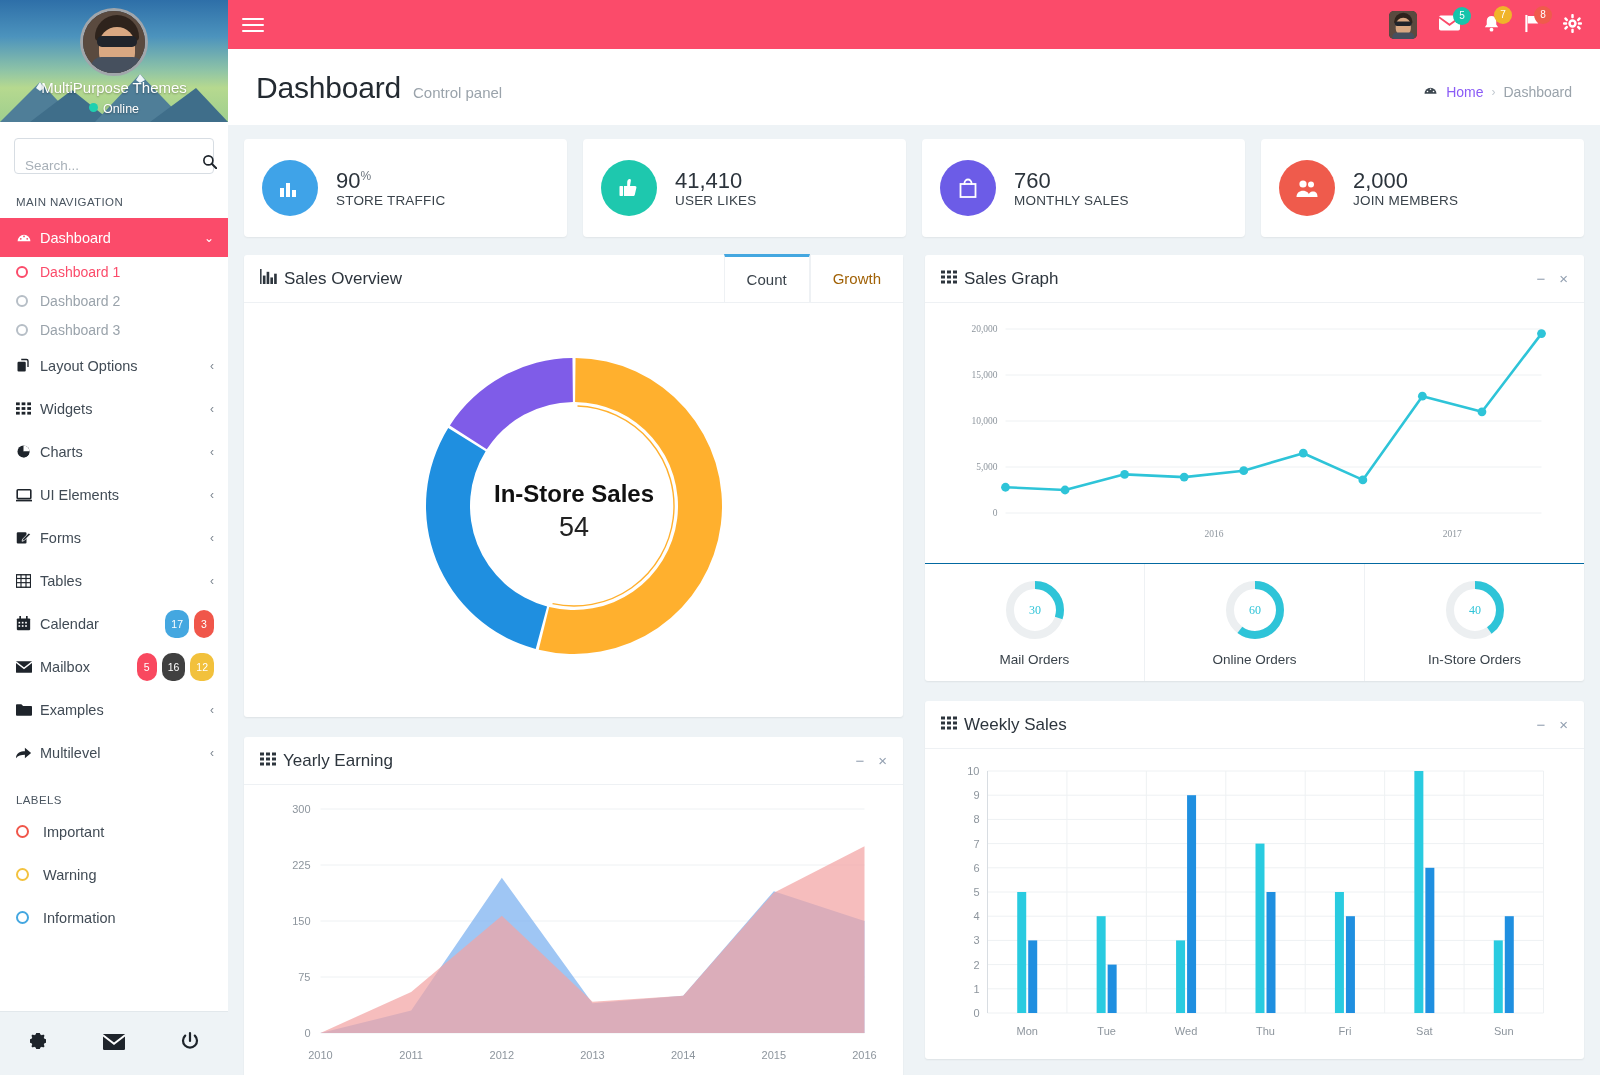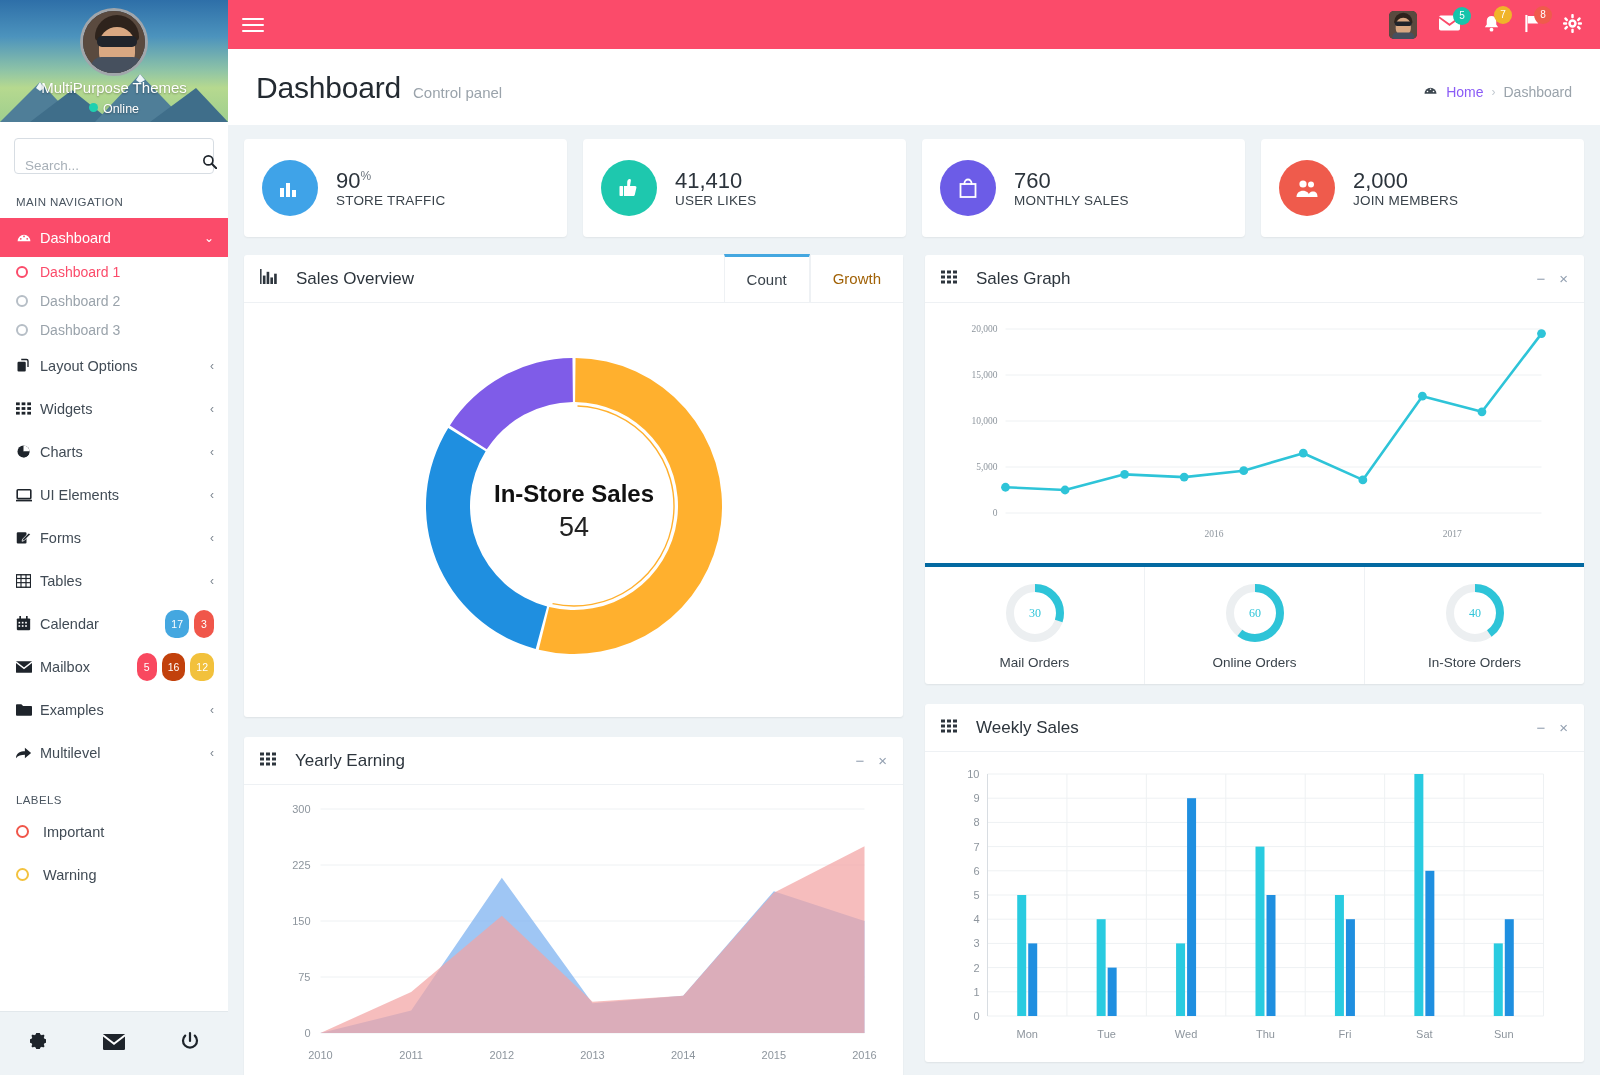--- a/index.html
+++ b/index.html
@@ -70,21 +70,21 @@
   }
   .sub-item.cur { color:#fb4b6a; }
   .ring { width:12px; height:12px; border-radius:50%; border:2px solid #b6bec6; margin-right:12px; }
   .ring.red { border-color:#fb4b6a; }
   .badge {
     display:inline-flex; align-items:center; justify-content:center;
     min-width:20px; height:28px; border-radius:10px; font-size:10.5px;
     color:#fff; margin-left:5px; padding: 0 6px;
   }
   .b-blue{background:#44a7e0;} .b-red{background:#f0564a;}
-  .b-pink{background:#f9485f;} .b-teal{background:#c2410c;} .b-yellow{background:#f2c13c;}
+  .b-pink{background:#f9485f;} .b-teal{background:#404040;} .b-yellow{background:#f2c13c;}
   .lbl-item { display:flex; align-items:center; height:43px; padding-left:16px; font-size:14.5px; color:#414b55; cursor:pointer;}
   .lbl-ring { width:13px; height:13px; border-radius:50%; border:2px solid #888; margin-right:14px; }
   .lr-red{border-color:#f0564a;} .lr-yellow{border-color:#f3c23e;} .lr-blue{border-color:#44a7e0;}
   .side-foot {
     margin-top:auto; height:64px; background:#eef3f6; border-top:1px solid #e2e8ec;
     display:flex; align-items:center; justify-content:space-around;
   }
   .foot-ic { font-size:19px; color:#1e242b; cursor:pointer; }
 
   
@@ -137,32 +137,32 @@
   .grid2 { display:flex; gap:22px; }
   .col { flex:1; min-width:0; }
   .panel {
     background:#fff; border-radius:3px; margin-bottom:20px;
     box-shadow: 0 1px 2px rgba(0,0,0,.07);
   }
   .panel-head {
     height:48px; display:flex; align-items:center; padding: 0 16px;
     border-bottom:1px solid #eef1f4; position:relative;
   }
-  .panel-title { font-size:17px; color:#2d353d; display:flex; align-items:center; gap:19px; }
+  .panel-title { font-size:17px; color:#2d353d; display:flex; align-items:center; gap:7px; }
   .panel-tools { margin-left:auto; display:flex; align-items:center; gap:14px; }
   .ptool { color:#93a0b1; font-size:15px; cursor:pointer; line-height:1; }
   .tabs { margin-left:auto; display:flex; align-self:stretch;padding-left:25px; }
   .tab {
     padding: 0 22px; display:flex; align-items:center; font-size:15px;
     color:#a16207; cursor:pointer; border-left:1px solid #eef1f4; background:#f7f9fb;
   }
   .tab.active { background:#fff; color:#3a434b; border-top:3px solid #44a7e0; margin-top:-1px; border-right:1px solid #eef1f4;}
   .panel-body { padding: 14px 16px 16px 16px; }
 
-  .gauges { display:flex; border-top:4px solid #0369a1; }
+  .gauges { display:flex; border-top:1px solid #0369a1; }
   .gauge-cell {
     flex:1; padding: 16px 0 14px 0; display:flex; flex-direction:column;
     align-items:center; gap:8px; border-right:1px solid #eef1f4;
   }
   .gauge-cell:last-child { border-right:0; }
   .gauge-label { font-size:13.5px; color:#3a434b; }
 
   .ax-lbl { font-size:9.5px; fill:#8d959d; font-family:"Liberation Serif", serif; }
   .ax-lbl2 { font-size:11px; fill:#8d959d; font-family:"Liberation Sans", sans-serif; }
   .grid-line { stroke:#eef1f3; stroke-width:1; }
@@ -370,20 +370,24 @@
 
     <div class="nav-head" style="padding-top:20px;padding-bottom:4px;">LABELS</div>
 
     <div class="lbl-item">
       <span class="lbl-ring lr-red"></span>
       <span>Important</span>
     </div>
     <div class="lbl-item">
       <span class="lbl-ring lr-yellow"></span>
       <span>Warning</span>
+    </div>
+    <div class="lbl-item">
+      <span class="lbl-ring lr-blue"></span>
+      <span>Information</span>
     </div>
 
     <div class="side-foot">
       <span class="foot-ic">
         <svg width="20" height="20" viewBox="0 0 20 20">
             <path d="M10 6.5a3.5 3.5 0 100 7 3.5 3.5 0 000-7zm8-0.3l-1.6-.5a6.6 6.6 0 00-.6-1.5l.8-1.5-1.3-1.3-1.5.8a6.6 6.6 0 00-1.5-.6L11.8 0H8.2l-.5 1.6a6.6 6.6 0 00-1.5.6l-1.5-.8L3.4 2.7l.8 1.5a6.6 6.6 0 00-.6 1.5L2 6.2v3.6l1.6.5a6.6 6.6 0 00.6 1.5l-.8 1.5 1.3 1.3 1.5-.8c.5.3 1 .5 1.5.6l.5 1.6h3.6l.5-1.6c.5-.1 1-.3 1.5-.6l1.5.8 1.3-1.3-.8-1.5c.3-.5.5-1 .6-1.5l1.6-.5z" fill="#1e242b" transform="translate(0,2)"></path>
           </svg>
       </span>
       <span class="foot-ic">
         <svg width="22" height="16" viewBox="0 0 18 13">

